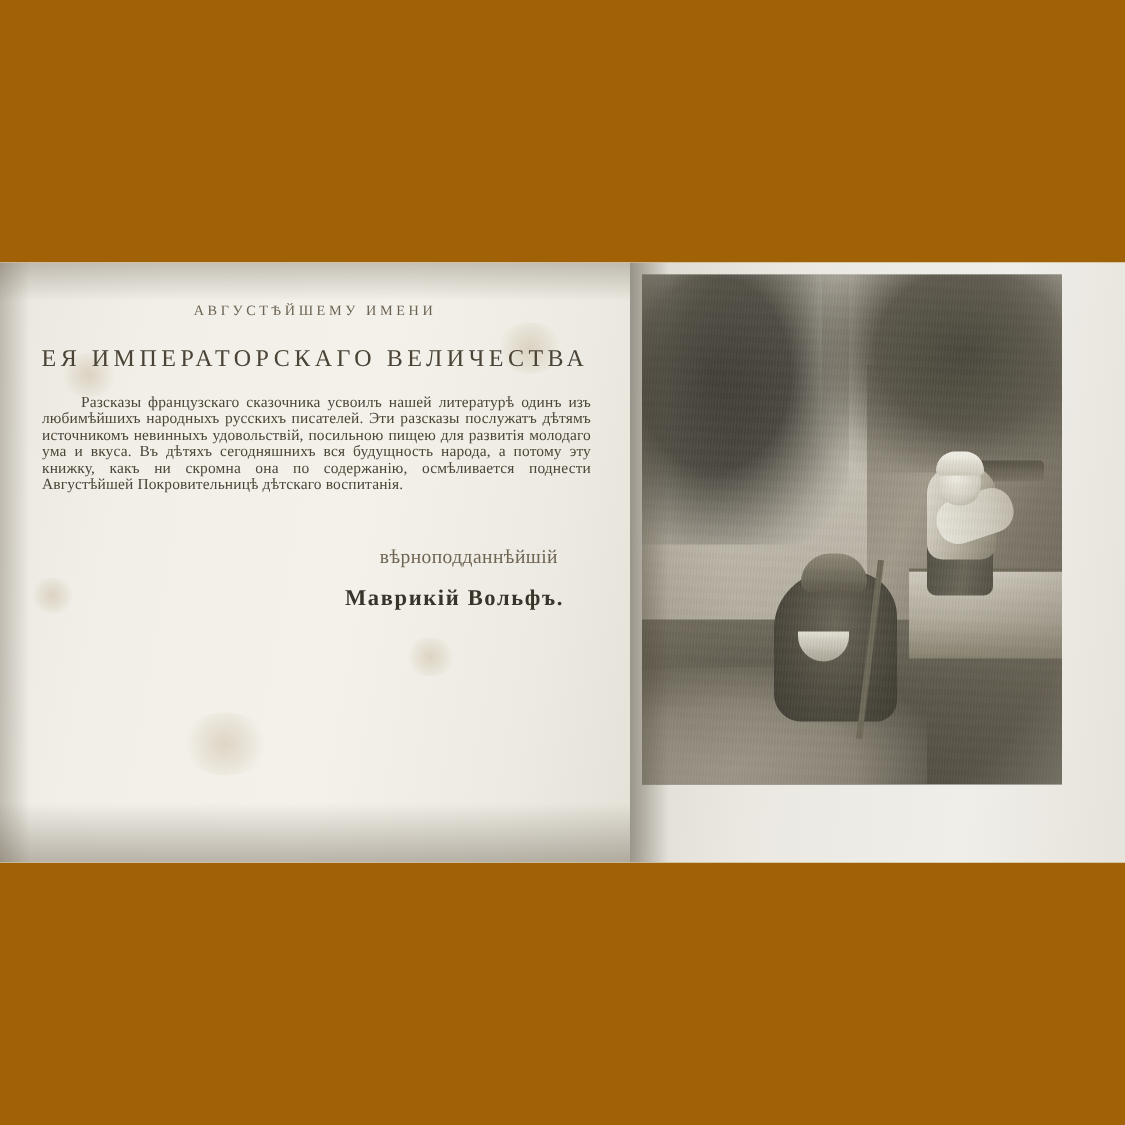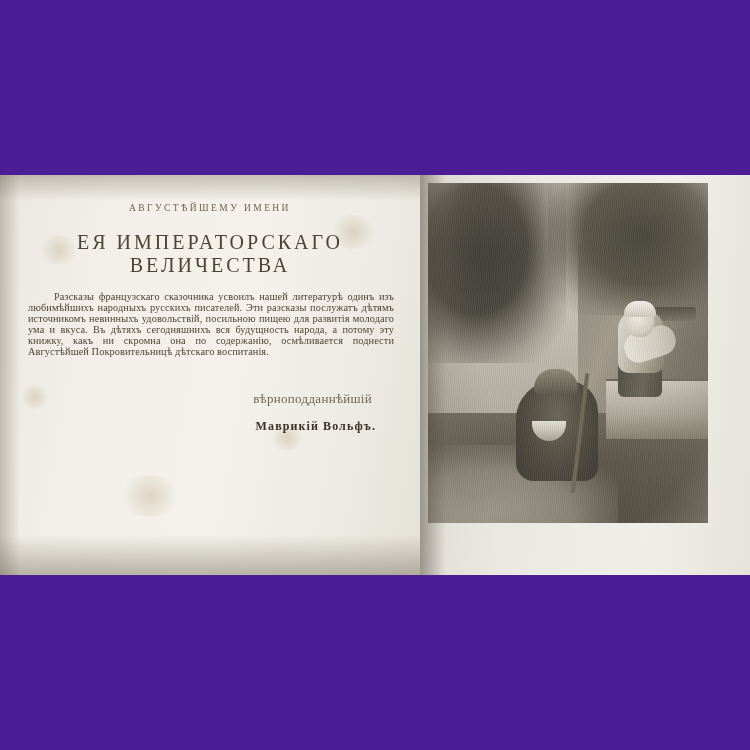--- a/index.html
+++ b/index.html
@@ -10,21 +10,21 @@
   body {
     width: 750px;
     height: 750px;
     overflow: hidden;
     font-family: "Liberation Serif", serif;
   }
   #scene {
     position: relative;
     width: 750px;
     height: 750px;
-    background: #4c1d95;
+    background: #a16207;
   }
 
   
   #spread {
     position: absolute;
     left: 0;
     top: 175px;
     width: 750px;
     height: 400px;
     background: #e7e4dd;
@@ -77,21 +77,21 @@
   .ded-line-1 {
     text-align: center;
     font-size: 9.5px;
     letter-spacing: 2.4px;
     color: #6d6352;
     font-family: "Liberation Serif", serif;
     margin-bottom: 18px;
   }
   .ded-line-2 {
     text-align: center;
-    font-size: 20px;
+    font-size: 16px;
     letter-spacing: 3.0px;
     color: #4a4336;
     font-family: "Liberation Serif", serif;
     margin-bottom: 14px;
   }
   .ded-line-3 {
     text-align: center;
     font-size: 20px;
     font-weight: bold;
     letter-spacing: 1.4px;
@@ -114,21 +114,21 @@
     text-align: right;
     padding-right: 30px;
     font-size: 13px;
     color: #6f6554;
     letter-spacing: 0.3px;
   }
   .ded-signature {
     margin-top: 12px;
     text-align: right;
     padding-right: 26px;
-    font-size: 12px;
+    font-size: 15px;
     font-weight: bold;
     letter-spacing: 1.1px;
     color: #39342a;
   }
 
   
   #right-page {
     position: absolute;
     left: 420px;
     top: 0;

